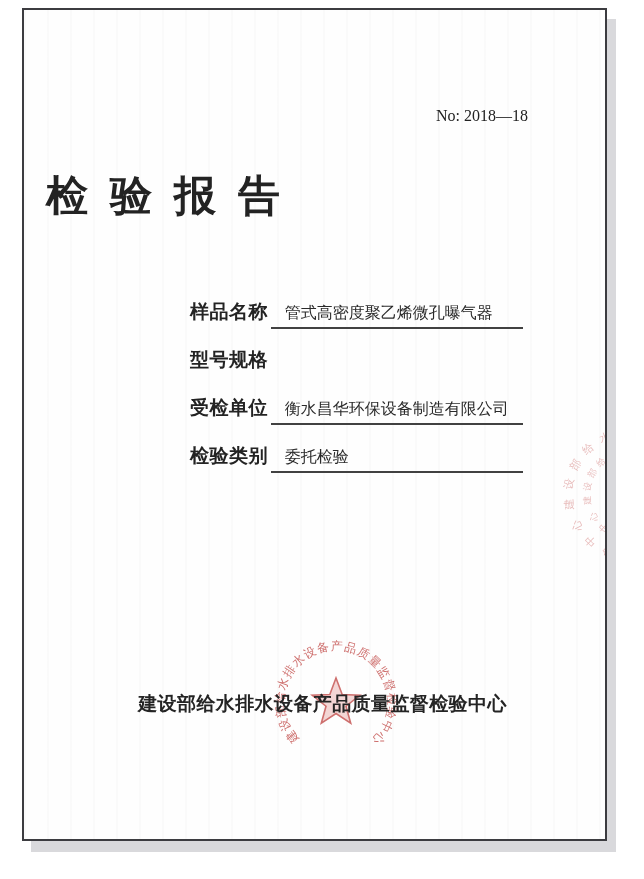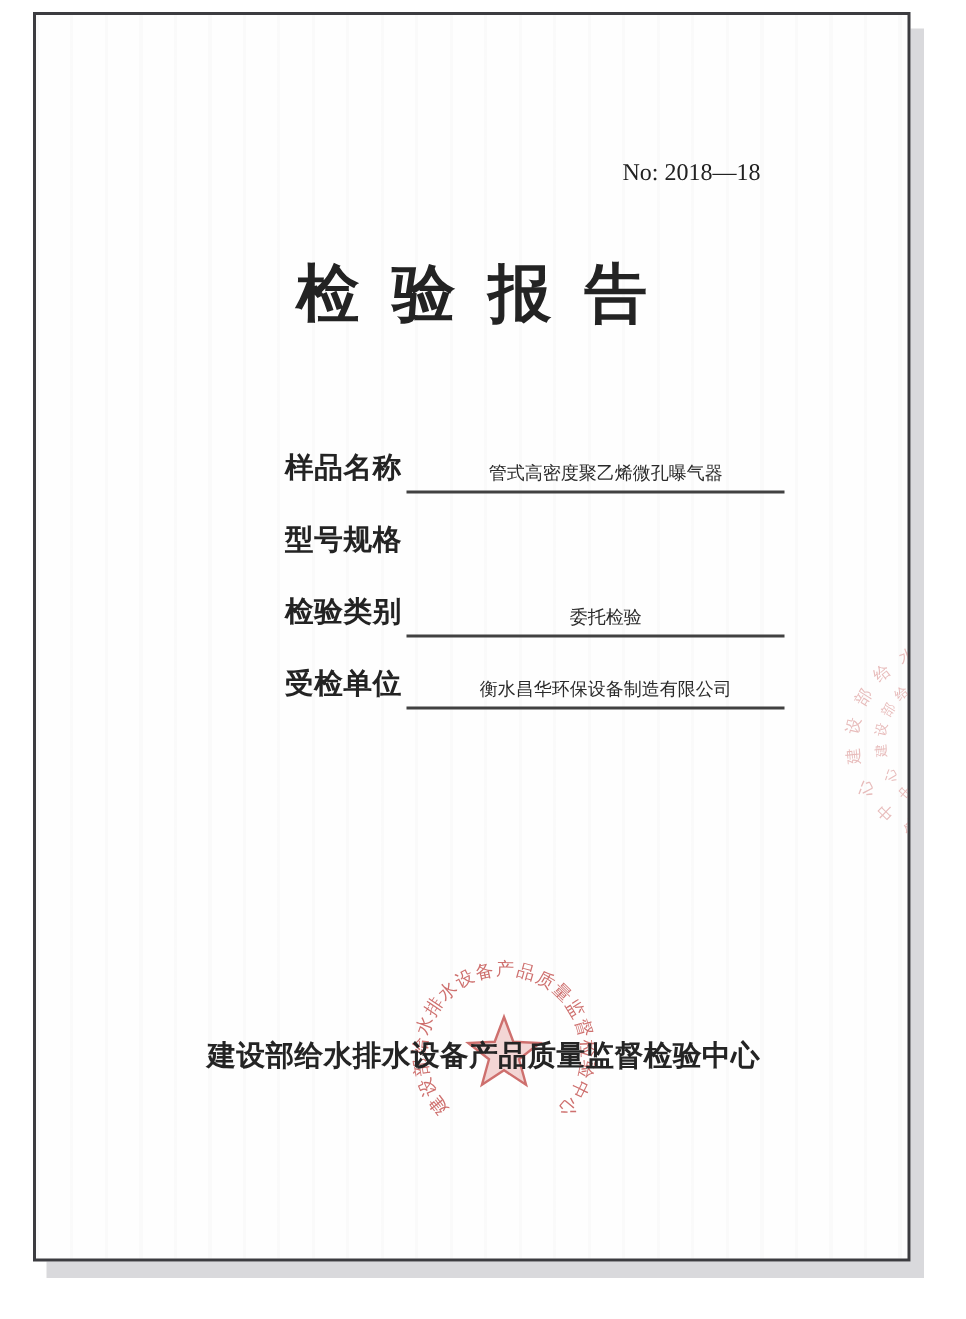--- a/index.html
+++ b/index.html
@@ -22,32 +22,32 @@
     background: #fefefe;
     background-image: repeating-linear-gradient(90deg,
       rgba(0,0,0,0.015) 0 2px, transparent 2px 23px);
     border: 2px solid #3c3c40;
     box-shadow: 9px 11px 0 #d9d9dc;
     overflow: hidden;
   }
   .report-no {
     position: absolute;
     top: 97px;
-    left: 391px;
+    left: 412px;
     font-family: "Liberation Serif", serif;
     font-size: 16px;
     color: #222;
     white-space: nowrap;
   }
   .title {
     position: absolute;
     top: 158px;
     left: 0;
     width: 100%;
-    text-align: center;
+    text-align: left;
     font-size: 42px;
     font-weight: 700;
     letter-spacing: 22px;
     text-indent: 22px;
     color: #232323;
   }
   .fields {
     position: absolute;
     top: 272px;
     left: 119px;
@@ -67,24 +67,23 @@
     letter-spacing: 0.5px;
     color: #232323;
     padding-bottom: 4px;
     white-space: nowrap;
   }
   .field-value {
     width: 280px;
     border-bottom: 2px solid #414141;
     padding: 0 0 3px 14px;
     font-family: Liberation Serif, serif;
-    font-size: 12px;
+    font-size: 16px;
     color: #2a2a2a;
     white-space: nowrap;
-    text-align: center;
   }
   .org-name {
     position: absolute;
     top: 681px;
     left: 0;
     width: 100%;
     text-align: center;
     padding-left: 16px;
     font-size: 19px;
     font-weight: 700;
@@ -132,26 +131,26 @@
 
     <div class="fields">
       <div class="field-row">
         <span class="field-label">样品名称</span>
         <span class="field-value">管式高密度聚乙烯微孔曝气器</span>
       </div>
       <div class="field-row">
         <span class="field-label">型号规格</span>
       </div>
       <div class="field-row">
+        <span class="field-label">受检单位</span>
+        <span class="field-value">衡水昌华环保设备制造有限公司</span>
+      </div>
+      <div class="field-row">
         <span class="field-label">检验类别</span>
         <span class="field-value">委托检验</span>
-      </div>
-      <div class="field-row">
-        <span class="field-label">受检单位</span>
-        <span class="field-value">衡水昌华环保设备制造有限公司</span>
       </div>
     </div>
 
     <svg class="seal seal-main" width="150" height="150" viewBox="0 0 150 150">
       <defs>
         <path id="sealArc1" d="M 38.2,111.8 A 52,52 0 1 1 111.8,111.8" fill="none"></path>
       </defs>
       <text class="seal-arc-text">
         <textPath href="#sealArc1">建设部给水排水设备产品质量监督检验中心</textPath>
       </text>

